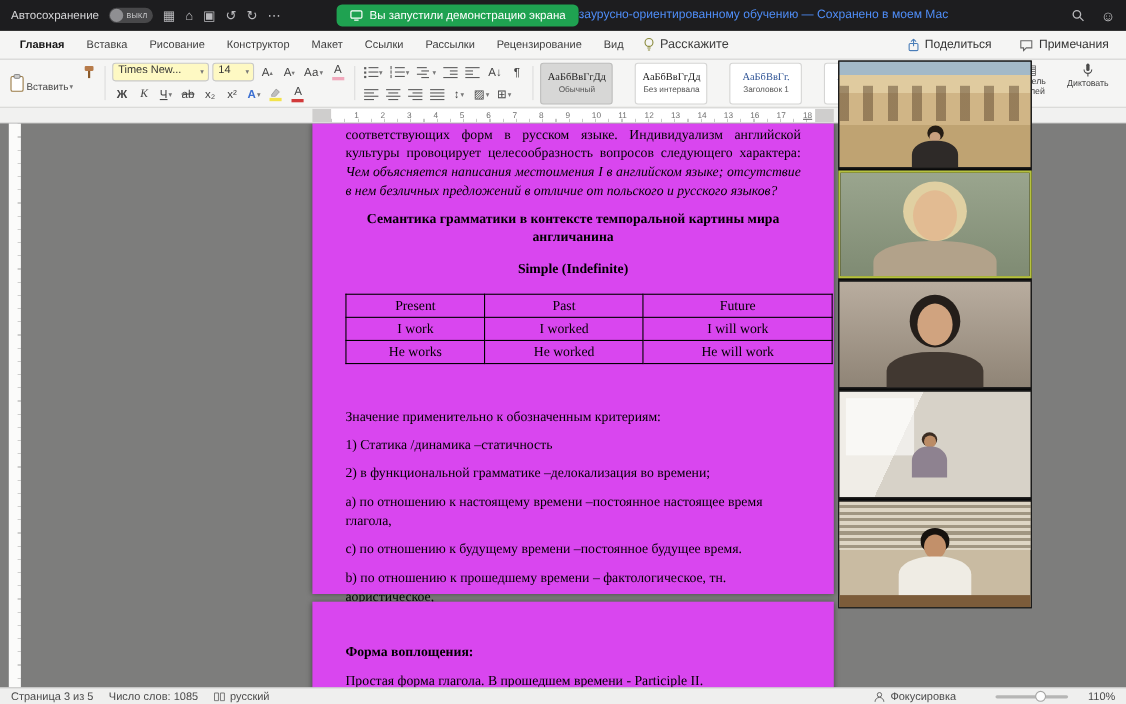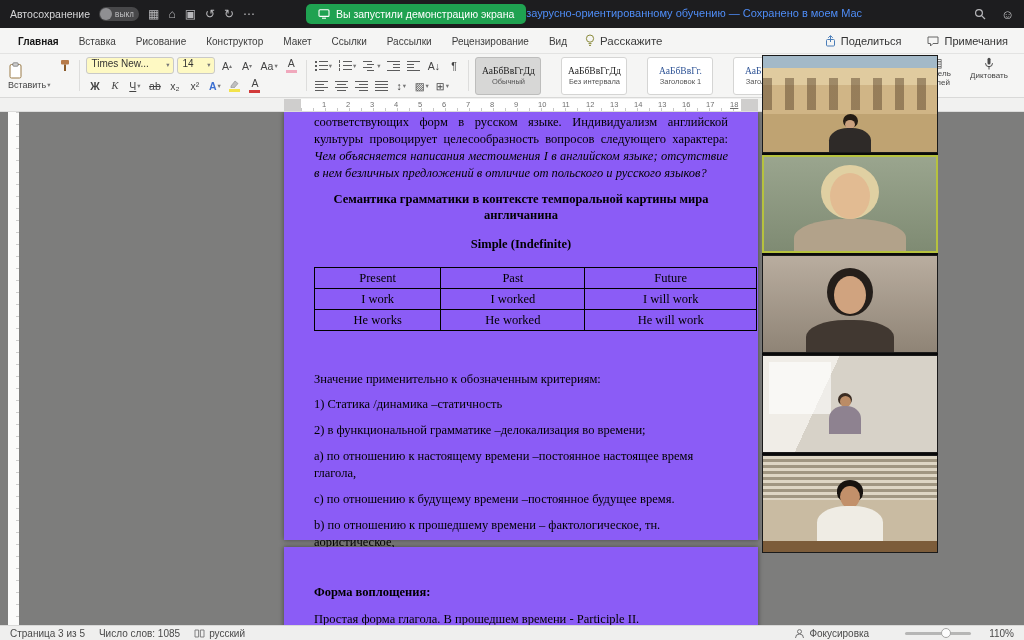--- a/index.html
+++ b/index.html
@@ -32,21 +32,21 @@
 
 .ribbon{position:absolute;top:54px;left:0;right:0;height:44px;background:#f5f5f4;border-bottom:1px solid #d9d9d8;display:flex;align-items:stretch;padding:2px 4px;z-index:4}
 .rgroup{display:flex;flex-direction:column;justify-content:center;gap:3px;padding:1px 4px}
 .rgroup.row{flex-direction:row;align-items:center;gap:6px}
 .rdiv{width:1px;background:#dddddc;margin:4px 2px}
 .rrow{display:flex;align-items:center;gap:3px}
 .rbtn{display:flex;align-items:center;justify-content:center;min-width:17px;height:17px;border-radius:3px;font-size:10.5px;color:#444;padding:0 2px;white-space:nowrap}
 .car{font-size:6.5px;color:#777;margin-left:1px}
 .combo{display:flex;align-items:flex-end;justify-content:space-between;background:#fef9c3;border:1px solid #c9c9c8;border-radius:3px;height:17px;font-size:10px;padding:4px 4px;color:#333;white-space:nowrap;overflow:hidden}
 .combo-font{width:88px}.combo-size{width:38px}
-.pastecol{display:flex;flex-direction:column;align-items:flex-start;gap:1px}
+.pastecol{display:flex;flex-direction:row;align-items:flex-end;gap:1px}
 .plabel{font-size:9px;color:#444;display:flex;align-items:center}
 .b-label{font-weight:bold}
 .i-label{font-style:italic;font-family:"Liberation Serif",serif}
 .u-label{text-decoration:underline}
 .s-label{text-decoration:line-through}
 .fx-label{color:#3b6fd1;font-weight:bold}
 .colbar{display:flex;flex-direction:column;align-items:center;line-height:1}
 .colbar .bar{width:11px;height:3px;margin-top:1px}
 .bar-red{background:#d23a3a}.bar-yellow{background:#f3e34b}.bar-pink{background:#f0a8bc}
 .supc{font-size:6px;vertical-align:super;color:#777}
@@ -81,21 +81,21 @@
 .rwhite{position:absolute;left:17px;right:17px;top:0;bottom:0;background:#fff;
  background-image:repeating-linear-gradient(90deg,rgba(0,0,0,.22) 0 1px,rgba(0,0,0,0) 1px 12px);
  background-size:100% 3px;background-position:0 100%;background-repeat:no-repeat}
 .rnum{position:absolute;top:1px;font-size:7.5px;color:#6f6f6f}
 
 
 .docarea{position:absolute;top:112px;left:0;right:0;bottom:15px;background:#7d7d7c;overflow:hidden}
 .vruler{position:absolute;left:8px;top:0;bottom:0;width:11px;background:#fbfbfa;
  background-image:repeating-linear-gradient(180deg,rgba(0,0,0,.18) 0 1px,rgba(0,0,0,0) 1px 12px);
  background-size:3px 100%;background-position:100% 0;background-repeat:no-repeat}
-.page{position:absolute;left:284px;width:474px;background:#8b5cf6;box-shadow:0 0 5px rgba(0,0,0,.45)}
+.page{position:absolute;left:284px;width:474px;background:#d946ef;box-shadow:0 0 5px rgba(0,0,0,.45)}
 .page1{top:0;height:428px;padding:1px 30px 0}
 .page2{top:435px;height:190px;padding:38px 30px 0}
 .doc{font-family:"Liberation Serif",serif;font-size:12.5px;color:#000}
 .lead{text-align:justify;line-height:17px;margin-top:1px}
 .lead .it{font-style:italic}
 .dochead{text-align:center;font-weight:bold;line-height:16px;margin-top:9px}
 .simplehead{text-align:center;font-weight:bold;margin-top:14px}
 table.gram{border-collapse:collapse;margin:15px auto 0;width:443px;font-family:"Liberation Serif",serif}
 table.gram td{border:1px solid #000;height:21px;text-align:center;font-size:12.5px;padding:0}
 .crit{font-weight:normal;margin-top:41px}

